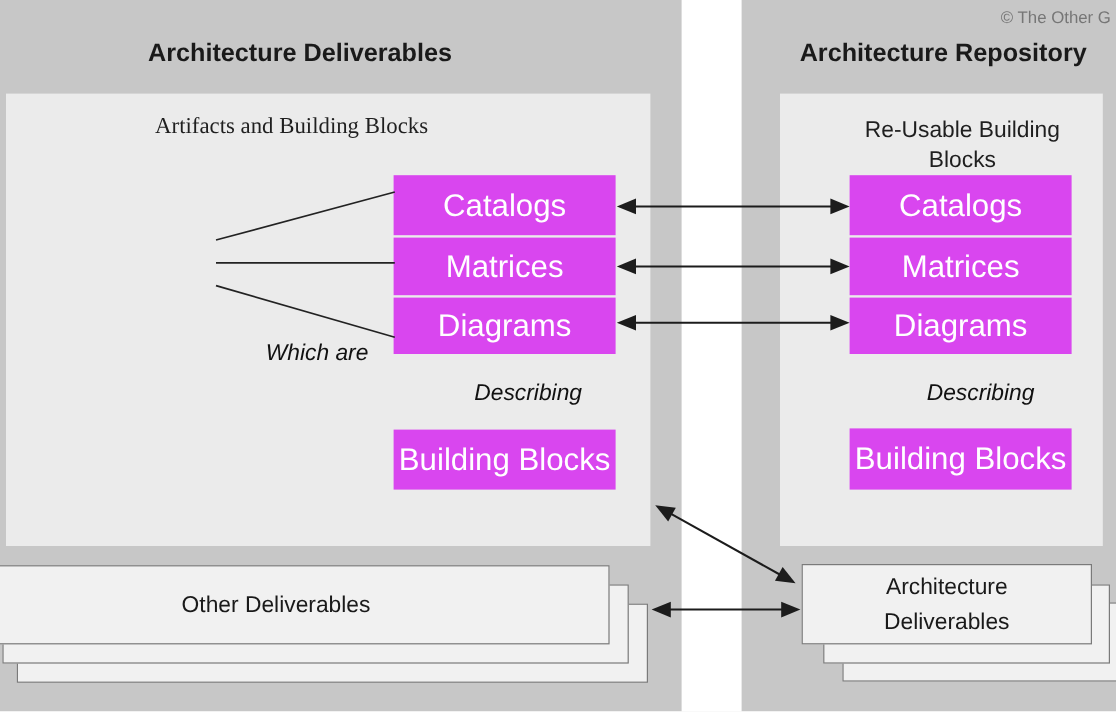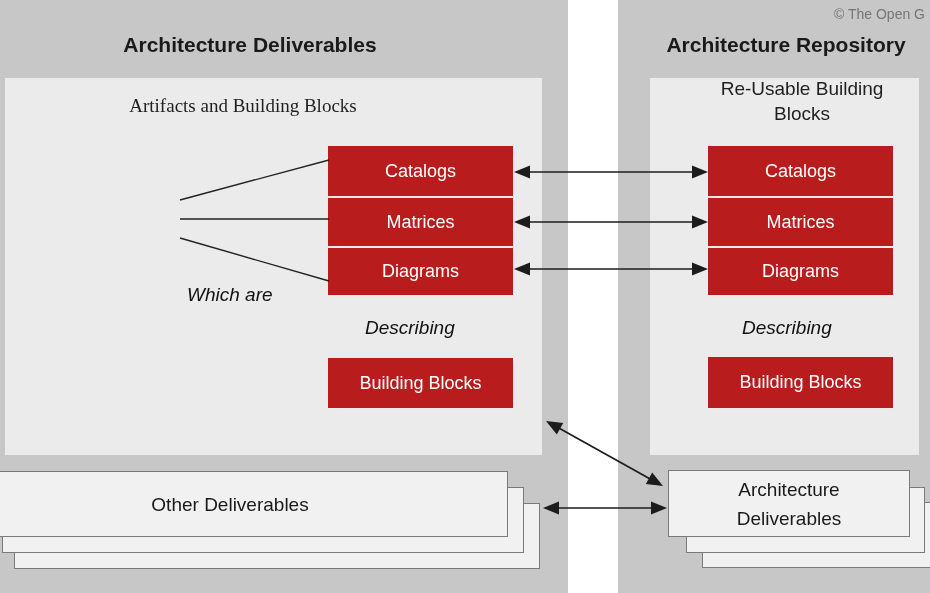--- a/index.html
+++ b/index.html
@@ -7,52 +7,52 @@
     position:relative;width:930px;height:593px;overflow:hidden;
     font-family:"Liberation Sans","DejaVu Sans",sans-serif;
     background:#ffffff;color:#1a1a1a;
   }
   .abs{position:absolute;}
   .panel{background:#c7c7c7;}
   .inner-panel{background:#ebebeb;}
   .panel-title{font-size:21px;font-weight:bold;text-align:center;color:#1a1a1a;white-space:nowrap;}
   .inner-title{font-size:19px;text-align:center;color:#1f1f1f;line-height:25px;}
   .orange-box{
-    background:#b91c1c;color:#ffffff;font-size:18px;
+    background:#d946ef;color:#ffffff;font-size:26px;
     display:flex;align-items:center;justify-content:center;white-space:nowrap;
   }
-  .italic-label{font-size:19px;font-style:italic;text-align:left;color:#111;white-space:nowrap;}
+  .italic-label{font-size:19px;font-style:italic;text-align:right;color:#111;white-space:nowrap;}
   .paper-box{background:#f1f1f1;border:1.5px solid #7a7a7a;box-sizing:border-box;}
   .paper-label{
     font-size:19px;color:#1a1a1a;text-align:center;
     display:flex;align-items:center;justify-content:center;height:100%;line-height:29px;
   }
   .copyright{font-size:14px;color:#767676;white-space:nowrap;}
   svg .ln{stroke:#1c1c1c;stroke-width:1.7;}
   svg .thin{stroke:#222;stroke-width:1.4;}
   svg .hd{fill:#1c1c1c;stroke:none;}
 </style>
 </head>
 <body>
 
 <div class="stage">
 
   <div class="abs panel" style="left:0;top:0;width:568px;height:593px;"></div>
   <div class="abs panel" style="left:618px;top:0;width:312px;height:593px;"></div>
 
-  <div class="abs copyright" style="left:834px;top:6px;">© The Open G</div>
+  <div class="abs copyright" style="left:834px;top:6px;">© The Other G</div>
 
   <div class="abs panel-title" style="left:0;top:33px;width:500px;">Architecture Deliverables</div>
   <div class="abs panel-title" style="left:640px;top:33px;width:292px;">Architecture Repository</div>
 
   <div class="abs inner-panel" style="left:5px;top:78px;width:537px;height:377px;"></div>
   <div class="abs inner-panel" style="left:650px;top:78px;width:269px;height:377px;"></div>
 
   <div class="abs inner-title" style="left:23px;top:93px;width:440px;font-family:Liberation Serif, serif;">Artifacts and Building Blocks</div>
-  <div class="abs inner-title" style="left:697px;top:76px;width:210px;">Re-Usable Building Blocks</div>
+  <div class="abs inner-title" style="left:697px;top:96px;width:210px;">Re-Usable Building Blocks</div>
 
 
   <div class="abs orange-box" style="left:328px;top:146px;width:185px;height:50px;">Catalogs</div>
   <div class="abs orange-box" style="left:328px;top:198px;width:185px;height:48px;">Matrices</div>
   <div class="abs orange-box" style="left:328px;top:248px;width:185px;height:47px;">Diagrams</div>
 
   <div class="abs italic-label" style="left:187px;top:284px;width:120px;">Which are</div>
   <div class="abs italic-label" style="left:365px;top:317px;width:120px;">Describing</div>
 
   <div class="abs orange-box" style="left:328px;top:358px;width:185px;height:50px;">Building Blocks</div>

